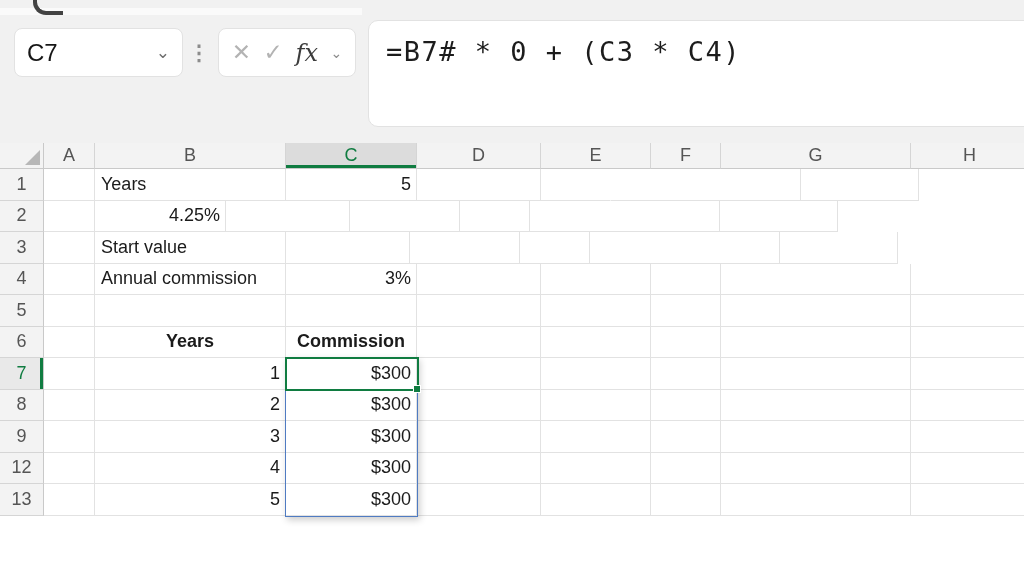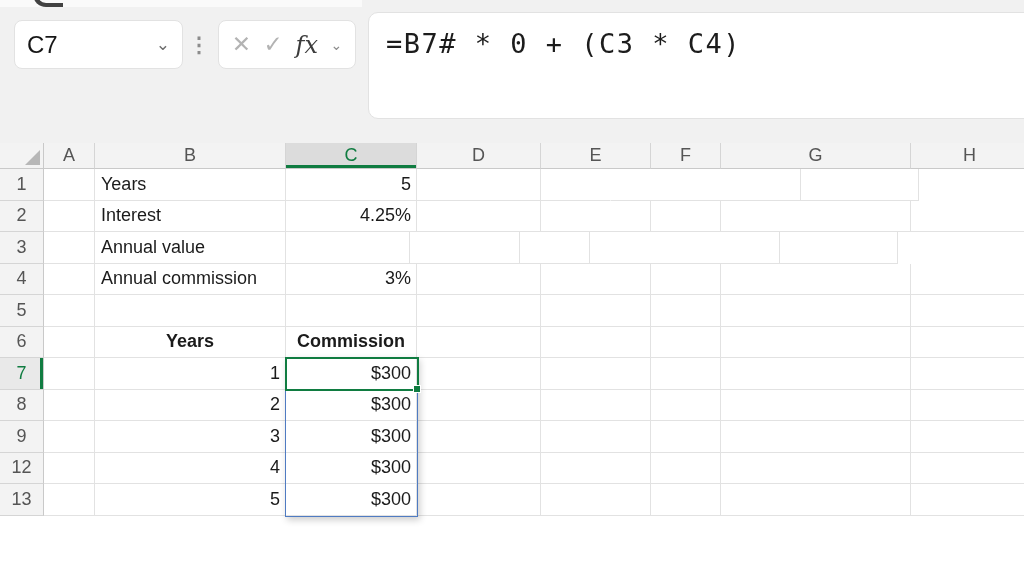--- a/index.html
+++ b/index.html
@@ -14,21 +14,21 @@
   }
   *{box-sizing:border-box;margin:0;padding:0;}
   html,body{width:1024px;height:579px;overflow:hidden;}
   body{
     font-family:"Liberation Sans", sans-serif;
     background:var(--chrome-bg);
     position:relative;
   }
 
   
-  .chrome{position:absolute;left:0;top:0;width:1024px;height:143px;background:var(--chrome-bg);}
+  .chrome{position:absolute;left:0;top:8px;width:1024px;height:143px;background:var(--chrome-bg);}
   .top-strip{position:absolute;left:0;top:0;width:362px;height:7px;background:#fafafa;}
   .ribbon-arc{
     position:absolute;left:33px;top:-14px;width:30px;height:21px;
     border-left:4.5px solid #424242;border-bottom:4.5px solid #424242;
     border-bottom-left-radius:13px;
   }
   .name-box{
     position:absolute;left:14px;top:20px;width:169px;height:49px;
     background:#ffffff;border:1.5px solid #e2e2e2;border-radius:8px;
     display:flex;align-items:center;padding:0 12px;
@@ -161,32 +161,31 @@
       <div class="cell a-left" style="width: 191px;">Years</div>
       <div class="cell a-right" style="width: 131px;">5</div>
       <div class="cell" style="width: 124px;"></div>
       <div class="cell no-r" style="width: 70px;"></div>
       <div class="cell" style="width: 190px;"></div>
       <div class="cell" style="width: 118px;"></div>
     </div>
     <div class="row">
       <div class="row-hdr">2</div>
       <div class="cell" style="width: 51px;"></div>
-      <div class="cell a-left" style="width: 191px;">Interest</div>
       <div class="cell a-right" style="width: 131px;">4.25%</div>
       <div class="cell" style="width: 124px;"></div>
       <div class="cell" style="width: 110px;"></div>
       <div class="cell" style="width: 70px;"></div>
       <div class="cell" style="width: 190px;"></div>
       <div class="cell" style="width: 118px;"></div>
     </div>
     <div class="row">
       <div class="row-hdr">3</div>
       <div class="cell" style="width: 51px;"></div>
-      <div class="cell a-left" style="width: 191px;">Annual value</div>
+      <div class="cell a-left" style="width: 191px;">Start value</div>
       <div class="cell" style="width: 124px;"></div>
       <div class="cell" style="width: 110px;"></div>
       <div class="cell" style="width: 70px;"></div>
       <div class="cell" style="width: 190px;"></div>
       <div class="cell" style="width: 118px;"></div>
     </div>
     <div class="row">
       <div class="row-hdr">4</div>
       <div class="cell" style="width: 51px;"></div>
       <div class="cell a-left" style="width: 191px;">Annual commission</div>

